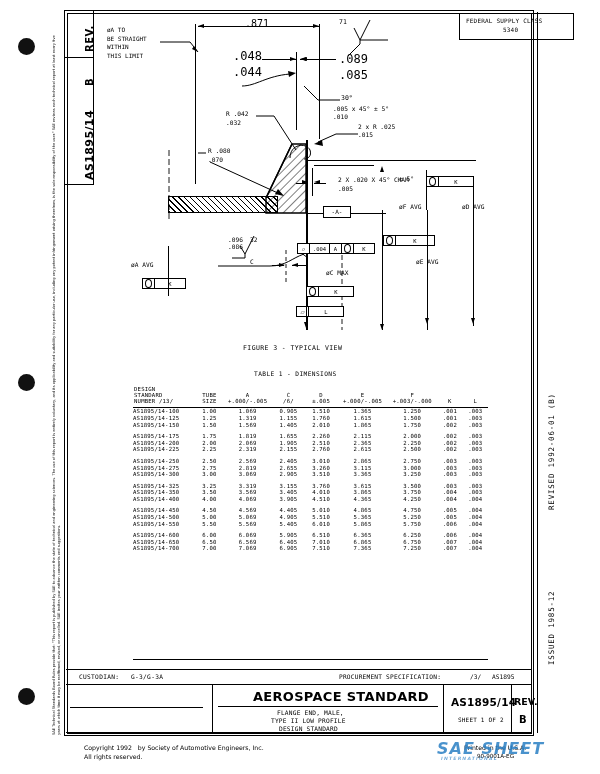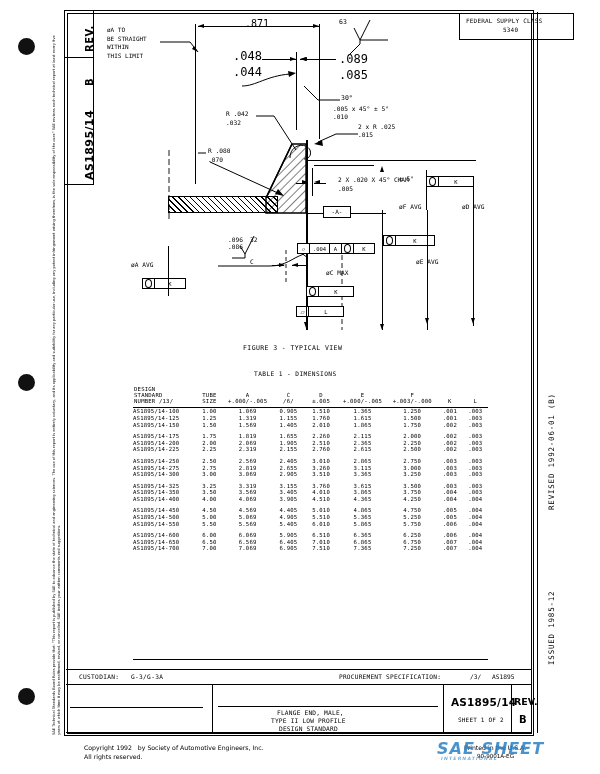--- a/index.html
+++ b/index.html
@@ -125,21 +125,21 @@
   <div class="arrR" style="left:290px;top:56.5px;"></div>
   <div class="ln" style="left:296px;top:52px;width:1.4px;height:78px;"></div>
   <div class="arrL" style="left:301px;top:56.5px;"></div>
   <div class="ln" style="left:301px;top:59px;width:18px;height:1px;"></div>
 
   <svg class="abs" style="left:240px;top:66px;width:60px;height:22px;overflow:visible;">
     <path d="M2,20 C16,20 26,10 50,8" stroke="#000" stroke-width="1" fill="none"></path>
     <polygon points="56,7 48,5 49,11" fill="#000"></polygon>
   </svg>
 
-  <div class="txt" style="left:339px;top:19px;font-size:6.5px;">63</div>
+  <div class="txt" style="left:339px;top:19px;font-size:6.5px;">71</div>
   <svg class="abs" style="left:346px;top:18px;width:30px;height:28px;overflow:visible;">
     <path d="M8,10 L14,22 L24,2" stroke="#000" stroke-width="1" fill="none"></path>
     <path d="M14,22 L14,26" stroke="#000" stroke-width="1" fill="none"></path>
     <path d="M14,26 L2,38" stroke="#000" stroke-width="1" fill="none"></path>
     <path d="M14,22 L42,22" stroke="#000" stroke-width="1" fill="none"></path>
   </svg>
 
   <div class="txt" style="left:339px;top:51px;font-size:12px;line-height:1.35;">.089
 .085</div>
   <div class="ln" style="left:300px;top:59px;width:36px;height:1px;"></div>
@@ -544,20 +544,21 @@
   <div class="txt" style="left:492px;top:673px;font-size:6.2px;">AS1895</div>
 
   <div id="tblock"></div>
   <div class="ln" style="left:212px;top:685px;width:1.2px;height:48px;"></div>
   <div class="ln" style="left:443px;top:685px;width:1.2px;height:48px;"></div>
   <div class="ln" style="left:511px;top:685px;width:1.2px;height:48px;"></div>
   <div class="ln" style="left:66px;top:732px;width:466px;height:1.3px;"></div>
 
   <div class="ln" style="left:70px;top:707px;width:133px;height:1px;"></div>
 
+  <div class="txt" style="left:253px;top:689px;font-size:13px;font-family:'DejaVu Sans',sans-serif;font-weight:bold;letter-spacing:.3px;">AEROSPACE STANDARD</div>
   <div class="ln" style="left:218px;top:706px;width:220px;height:1px;"></div>
   <div class="txt" style="left:277px;top:709px;font-size:6.2px;letter-spacing:.2px;">FLANGE END, MALE,</div>
   <div class="txt" style="left:271px;top:717px;font-size:6.2px;letter-spacing:.2px;">TYPE II LOW PROFILE</div>
   <div class="txt" style="left:279px;top:725px;font-size:6.2px;letter-spacing:.2px;">DESIGN STANDARD</div>
 
   <div class="txt" style="left:451px;top:696px;font-size:10.5px;font-family:'DejaVu Sans',sans-serif;font-weight:bold;letter-spacing:.2px;">AS1895/14</div>
   <div class="txt" style="left:458px;top:716px;font-size:6px;letter-spacing:.2px;">SHEET 1 OF 2</div>
   <div class="txt" style="left:514px;top:696px;font-size:9.5px;font-family:'DejaVu Sans',sans-serif;font-weight:bold;">REV.</div>
   <div class="txt" style="left:519px;top:714px;font-size:10px;font-family:'DejaVu Sans',sans-serif;font-weight:bold;">B</div>
 

